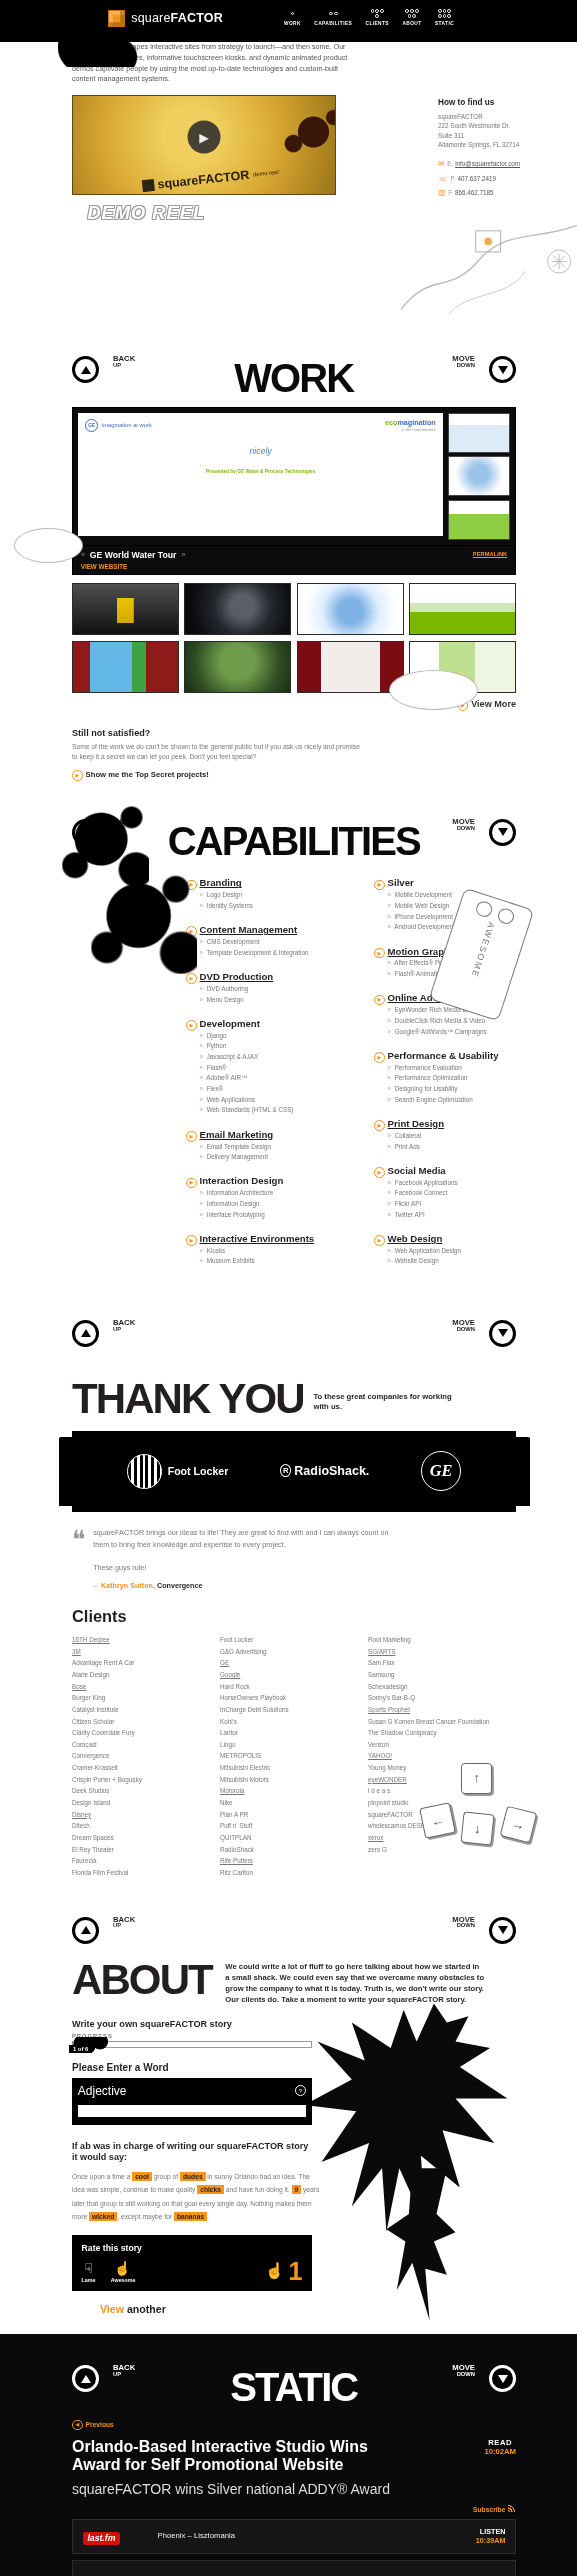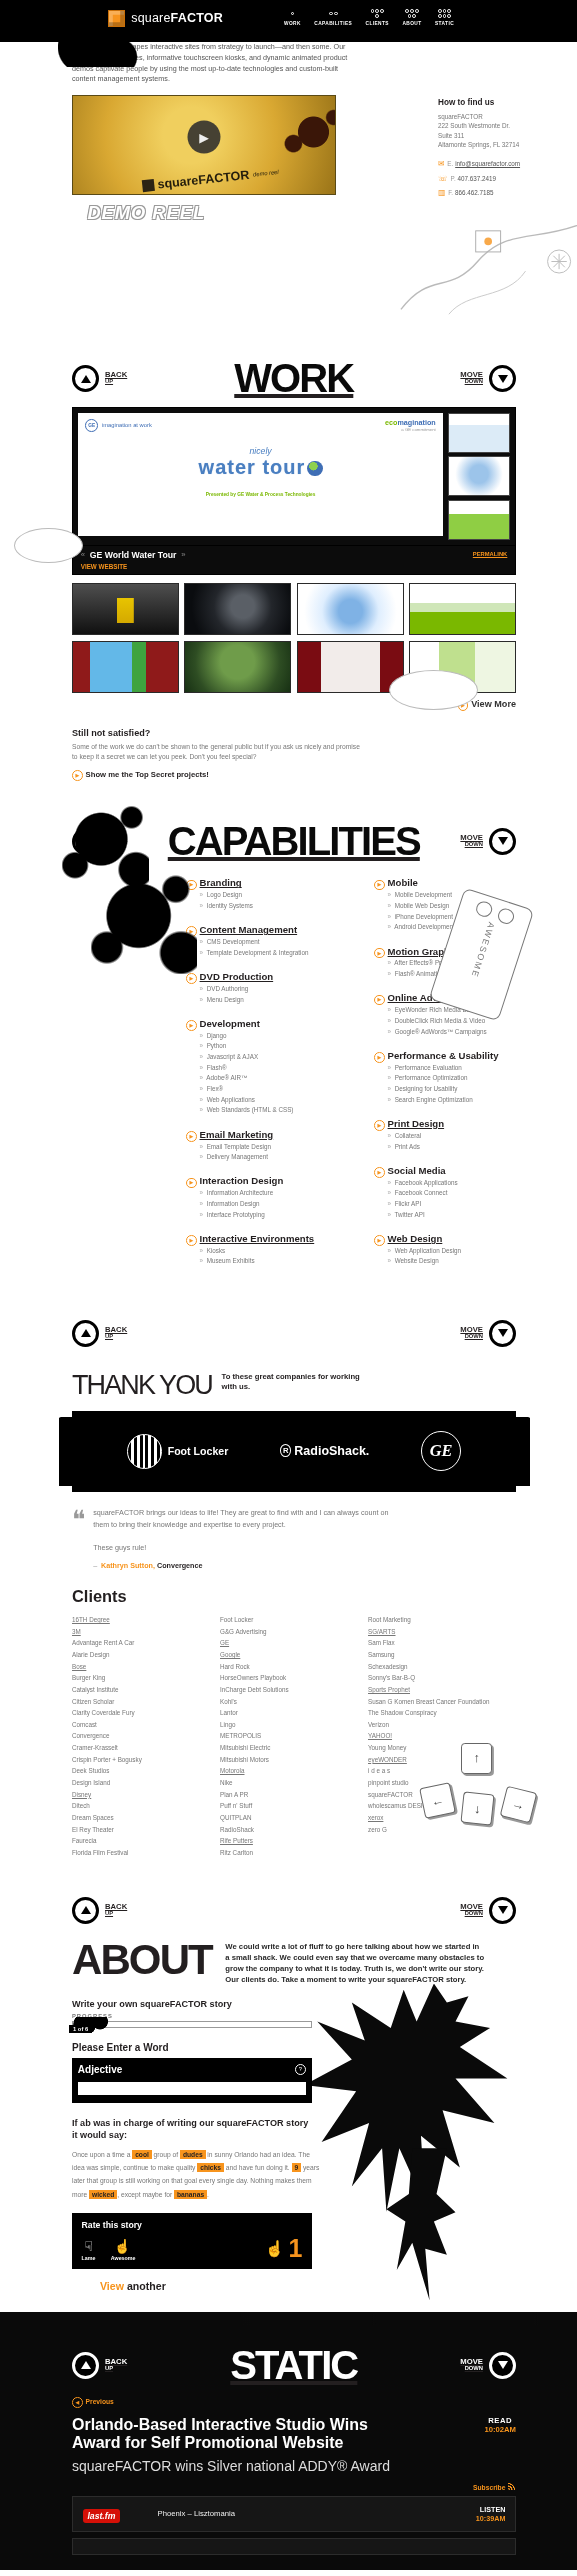--- a/index.html
+++ b/index.html
@@ -48,21 +48,21 @@
   .find-us{position:absolute;left:366px;top:56px;width:144px;}
   .fu-head{font-size:8.2px;font-weight:bold;margin-bottom:4.8px;}
   .fu-line{font-size:6.3px;color:#777;line-height:1.5;}
   .fu-contact{margin-top:7.7px;font-size:6.3px;color:#555;line-height:1.9;}
   .fu-contact .ic{color:#f7941d;margin-right:2.9px;font-size:7.7px;}
   .fu-contact .lab{color:#999;margin-right:1.9px;}
   .fu-contact a{color:#555;text-decoration:underline;}
   .map-sketch{position:absolute;left:319px;top:162px;width:202px;height:115px;opacity:.8;}
 
   
-  .section-head{display:flex;align-items:center;gap:6px;margin:0 0 5.8px 0;text-decoration:underline;}
+  .section-head{display:flex;gap:14px;margin:0 0 5.8px 0;}
   .circle-btn{width:21px;height:21px;border:3.8px solid #000;border-radius:50%;background:#fff;
     display:flex;align-items:center;justify-content:center;cursor:pointer;flex:none;}
   .tri-up{width:0;height:0;border-left:5.8px solid transparent;border-right:5.8px solid transparent;border-bottom:8.7px solid #000;}
   .tri-dn{width:0;height:0;border-left:5.8px solid transparent;border-right:5.8px solid transparent;border-top:8.7px solid #000;}
   .mini-lbl{font-size:7.7px;font-weight:900;line-height:.9;}
   .mini-lbl small{display:block;font-size:5.8px;}
   .head-title{flex:1;text-align:center;font-size:40px;font-weight:900;letter-spacing:-1.9px;color:#0a0a0a;}
   .static-sec .circle-btn{border-color:#fff;background:#000;}
   .static-sec .tri-up{border-bottom-color:#fff;}
   .static-sec .tri-dn{border-top-color:#fff;}
@@ -120,21 +120,21 @@
   .caps-item{font-size:6.3px;color:#777;line-height:1.7;padding-left:13.5px;}
   .caps-item .chev{color:#aaa;margin-right:1.9px;}
   .pedal{position:absolute;left:373px;top:115px;width:71px;height:115px;border:1.9px solid #777;border-radius:7.7px;
     transform:rotate(18deg);background:#fff;}
   .pedal .knob{width:13.5px;height:13.5px;border:1.9px solid #777;border-radius:50%;display:inline-block;margin:5.8px 3.8px;}
   .pedal .plabel{font-size:8.7px;color:#777;letter-spacing:1.9px;text-align:center;transform:rotate(90deg);margin-top:17.3px;}
 
   
   .thankyou{position:relative;padding-top:40px;}
   .ty-titlerow{display:flex;align-items:flex-end;gap:9.6px;margin-top:25px;}
-  .ty-title{font-size:27px;font-weight:400;letter-spacing:-1.9px;line-height:.9;}
+  .ty-title{font-size:42px;font-weight:700;letter-spacing:-1.9px;line-height:.9;margin-top:8px;}
   .ty-sub{font-size:7.7px;font-weight:bold;width:144px;line-height:1.3;padding-bottom:5.8px;}
   .logo-bar{position:relative;background:#000;height:81px;margin-top:13.5px;display:flex;align-items:center;
     justify-content:space-around;padding:0 29px;}
   .logo-bar::before{content:"";position:absolute;left:-13.5px;top:5.8px;bottom:5.8px;width:19px;
     background:radial-gradient(circle at 60% 30%,#000 0 45%,transparent 47%),radial-gradient(circle at 40% 75%,#000 0 40%,transparent 42%);}
   .logo-bar::after{content:"";position:absolute;right:-13.5px;top:5.8px;bottom:5.8px;width:19px;
     background:radial-gradient(circle at 40% 30%,#000 0 45%,transparent 47%),radial-gradient(circle at 60% 75%,#000 0 40%,transparent 42%);}
   .cl-logo{display:flex;align-items:center;gap:5.8px;color:#fff;}
   .fl-circ{width:33px;height:33px;border:1.9px solid #fff;border-radius:50%;
     background:repeating-linear-gradient(90deg,#000 0 2.9px,#fff 2.9px 5.8px);}
@@ -167,21 +167,21 @@
   .story{width:240px;margin-top:13.5px;position:relative;z-index:2;}
   .story-head{font-size:9.1px;font-weight:bold;margin-bottom:3.8px;}
   .prog-label{font-size:5.8px;font-weight:bold;color:#777;letter-spacing:1px;}
   .prog-bar{position:relative;height:5.8px;border:1px solid #999;background:#fff;margin:1.9px 0 3.8px 0;}
   .prog-blob{position:absolute;left:-5.8px;top:-4.8px;width:44px;height:15.4px;
     background:radial-gradient(circle at 40% 50%,#000 0 40%,transparent 42%),radial-gradient(circle at 75% 30%,#000 0 22%,transparent 24%);}
   .prog-step{position:absolute;left:-3.8px;top:3.8px;background:#000;color:#fff;font-size:5.8px;font-weight:bold;padding:1px 3.8px;}
   .prompt{font-size:10px;font-weight:bold;margin:13.5px 0 4.8px 0;}
   .adj-box{background:#000;padding:5.8px;}
   .adj-row{display:flex;justify-content:space-between;align-items:center;margin-bottom:3.8px;}
-  .adj-label{color:#fff;font-size:10px;font-weight:bold;text-align:right;}
+  .adj-label{color:#fff;font-size:12px;font-weight:normal;text-align:right;}
   .q-circ{width:9.6px;height:9.6px;border:1px solid #fff;border-radius:50%;color:#fff;font-size:5.8px;
     display:flex;align-items:center;justify-content:center;cursor:pointer;}
   .adj-input{width:100%;height:12.5px;border:none;background:#fff;box-sizing:border-box;}
   .madlib-head{font-size:9.1px;font-weight:bold;margin:15.4px 0 5.8px 0;line-height:1.3;}
   .madlib{font-size:6.7px;color:#777;line-height:2;width:250px;}
   .madlib .hl{background:#f7941d;color:#231f20;font-weight:bold;padding:1px 2.9px;}
   .rate-box{background:#000;margin-top:11.5px;padding:7.7px 9.6px;display:block;}
   .rate-head{color:#fff;font-size:8.7px;font-weight:bold;margin-bottom:5.8px;}
   .rate-row{display:flex;align-items:center;}
   .rate-opt{color:#fff;text-align:center;margin-right:15.4px;cursor:pointer;}
@@ -340,21 +340,20 @@
           <span class="ge-circ">GE</span>
           <span class="ge-tag">imagination at work</span>
         </div>
         <div class="eco">
           <span class="e1" style="color:#7ab800">eco</span><span class="e2" style="color:#3f6eb5">magination</span>
           <small>a GE commitment</small>
         </div>
       </div>
       <div class="wt">
         <div class="wt-top">nicely</div>
-        <div class="wt-main"><span>water tour</span><span class="wt-globe"></span></div>
         <div class="wt-sub">Presented by GE Water &amp; Process Technologies</div>
       </div>
     </div>
     <div class="b-rail" id="work-rail">
         <div class="rail-thumb" style="background: linear-gradient(rgb(255, 255, 255) 0px, rgb(255, 255, 255) 30%, rgb(220, 235, 247) 30%, rgb(220, 235, 247) 100%);"></div>
         <div class="rail-thumb" style="background: radial-gradient(circle at 50% 45%, rgb(156, 196, 234) 0px, rgb(156, 196, 234) 25%, rgb(255, 255, 255) 65%);"></div>
         <div class="rail-thumb" style="background: linear-gradient(rgb(255, 255, 255) 0px, rgb(255, 255, 255) 35%, rgb(143, 206, 68) 35%, rgb(143, 206, 68) 100%);"></div>
       </div>
   </div>
 
@@ -443,21 +442,21 @@
           <div class="caps-item"><span class="chev">»</span><span> Interface Prototyping</span></div>
         </div>
         <div class="caps-group">
           <div class="caps-head und"><span class="obullet">▶</span><span class="ct">Interactive Environments</span></div>
           <div class="caps-item"><span class="chev">»</span><span> Kiosks</span></div>
           <div class="caps-item"><span class="chev">»</span><span> Museum Exhibits</span></div>
         </div>
       </div>
       <div class="caps-col">
         <div class="caps-group">
-          <div class="caps-head"><span class="obullet">▶</span><span class="ct">Mobile</span></div>
+          <div class="caps-head"><span class="obullet">▶</span><span class="ct">Silver</span></div>
           <div class="caps-item"><span class="chev">»</span><span> Mobile Development</span></div>
           <div class="caps-item"><span class="chev">»</span><span> Mobile Web Design</span></div>
           <div class="caps-item"><span class="chev">»</span><span> iPhone Development</span></div>
           <div class="caps-item"><span class="chev">»</span><span> Android Development</span></div>
         </div>
         <div class="caps-group">
           <div class="caps-head und"><span class="obullet">▶</span><span class="ct">Motion Graphics</span></div>
           <div class="caps-item"><span class="chev">»</span><span> After Effects® Production</span></div>
           <div class="caps-item"><span class="chev">»</span><span> Flash® Animation</span></div>
         </div>

